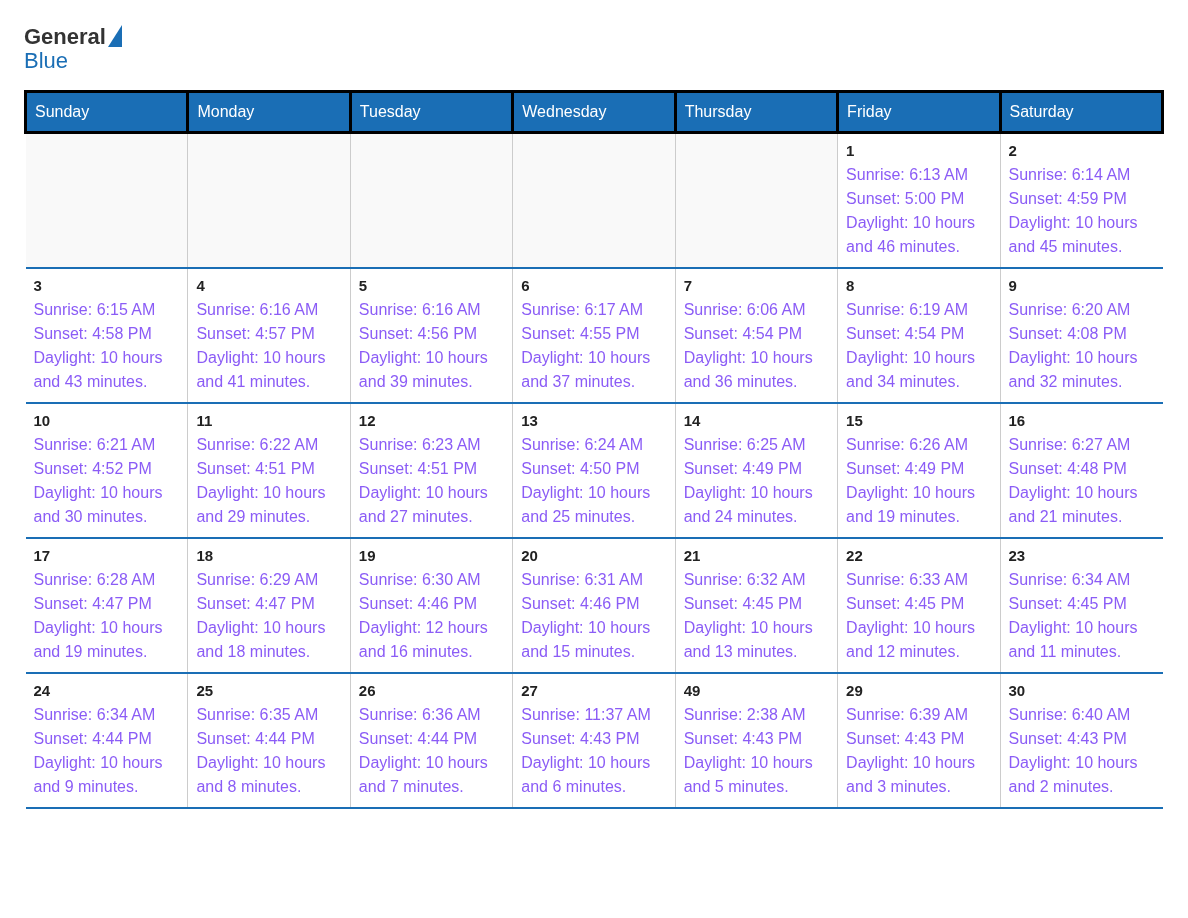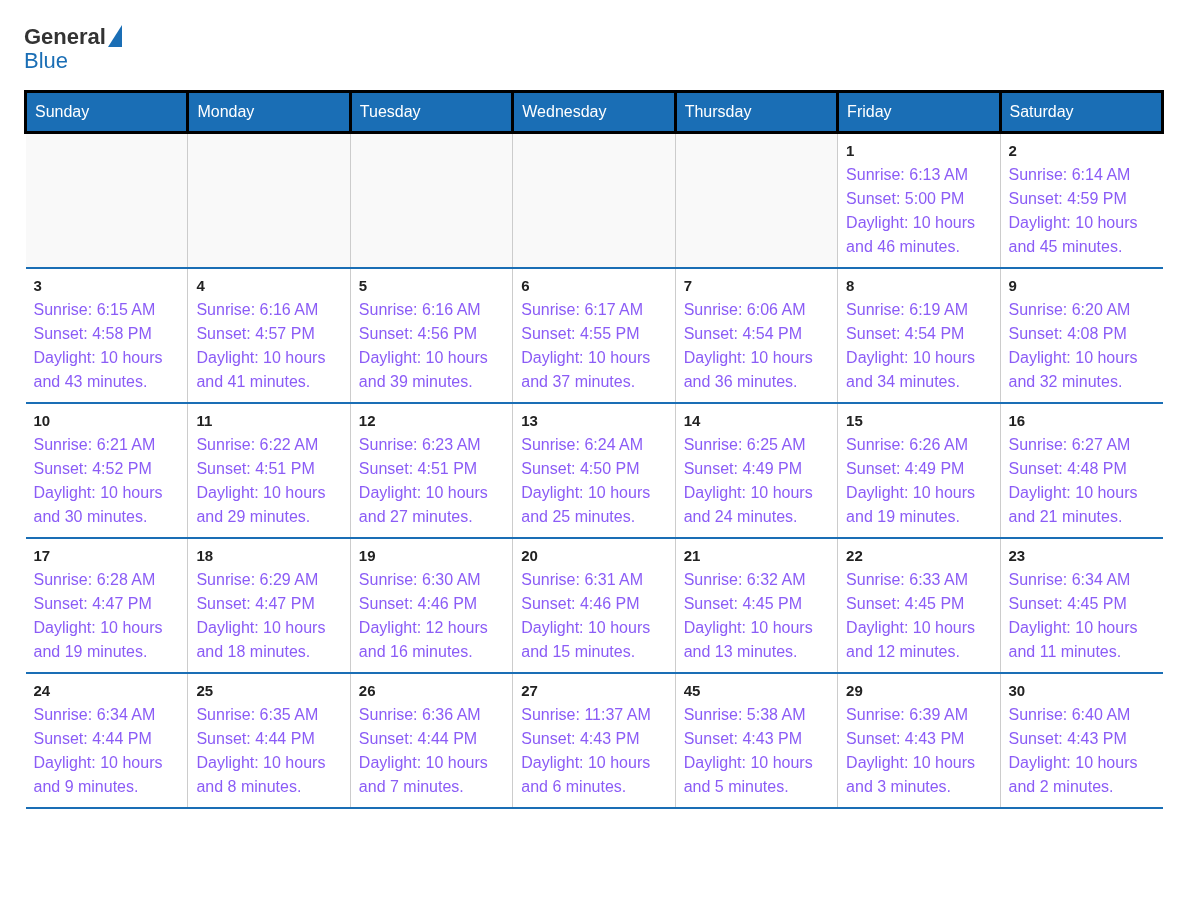--- a/index.html
+++ b/index.html
@@ -242,22 +242,22 @@
         </td>
         <td>
           <div class="day-number">26</div>
           <div class="day-info"><span>Sunrise: 6:36 AM</span><br><span>Sunset: 4:44 PM</span><br><span>Daylight: 10 hours and 7 minutes.</span></div>
         </td>
         <td>
           <div class="day-number">27</div>
           <div class="day-info"><span>Sunrise: 11:37 AM</span><br><span>Sunset: 4:43 PM</span><br><span>Daylight: 10 hours and 6 minutes.</span></div>
         </td>
         <td>
-          <div class="day-number">45</div>
-          <div class="day-info"><span>Sunrise: 5:38 AM</span><br><span>Sunset: 4:43 PM</span><br><span>Daylight: 10 hours and 5 minutes.</span></div>
+          <div class="day-number">49</div>
+          <div class="day-info"><span>Sunrise: 2:38 AM</span><br><span>Sunset: 4:43 PM</span><br><span>Daylight: 10 hours and 5 minutes.</span></div>
         </td>
         <td>
           <div class="day-number">29</div>
           <div class="day-info"><span>Sunrise: 6:39 AM</span><br><span>Sunset: 4:43 PM</span><br><span>Daylight: 10 hours and 3 minutes.</span></div>
         </td>
         <td>
           <div class="day-number">30</div>
           <div class="day-info"><span>Sunrise: 6:40 AM</span><br><span>Sunset: 4:43 PM</span><br><span>Daylight: 10 hours and 2 minutes.</span></div>
         </td>
       </tr>

